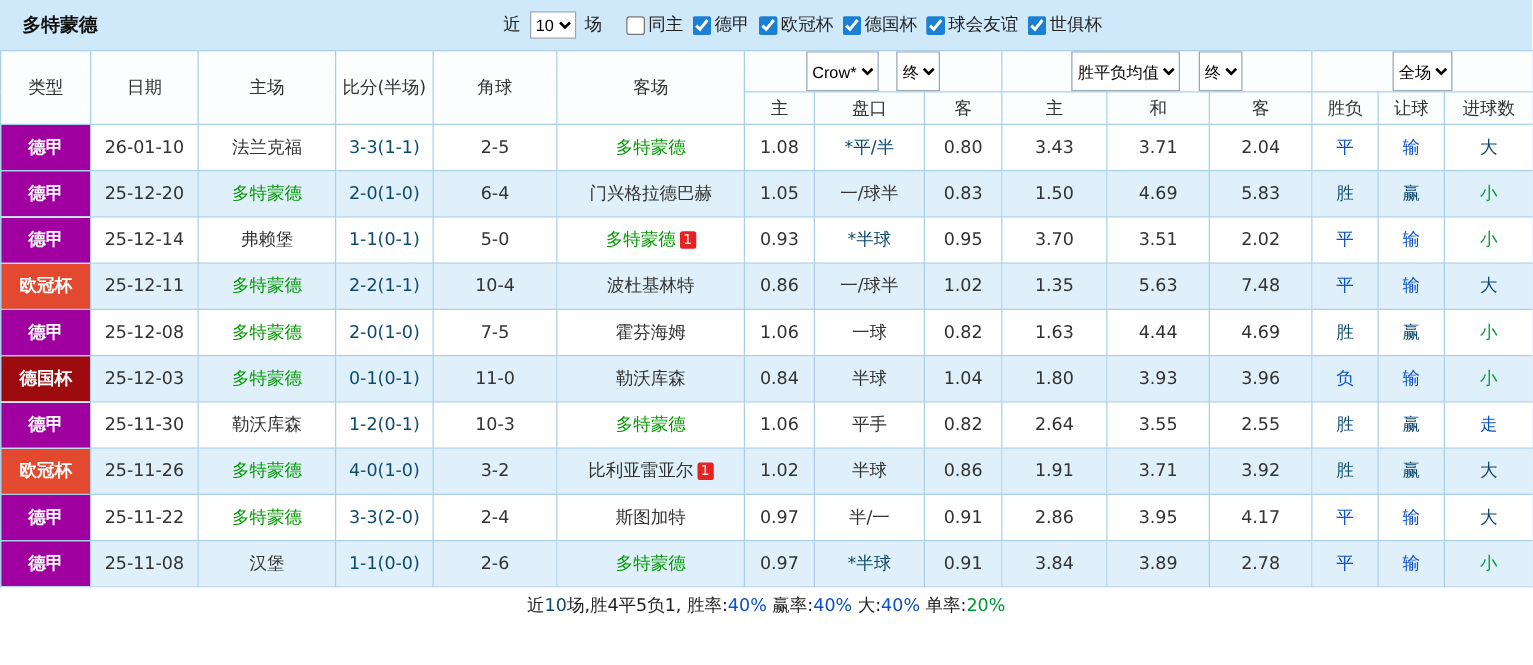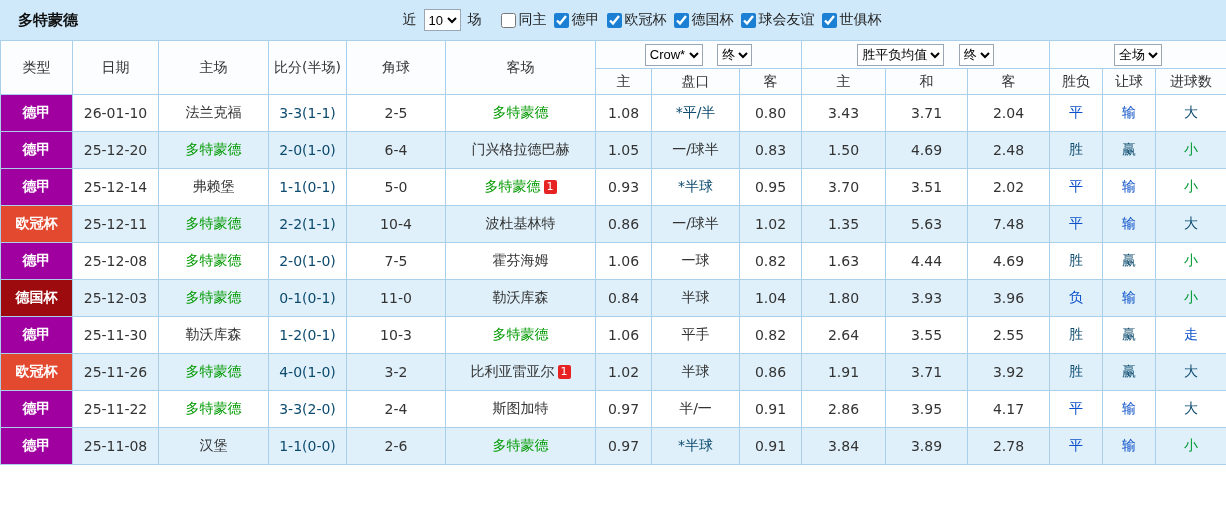--- a/index.html
+++ b/index.html
@@ -29,21 +29,21 @@
   .chk { display: inline-flex; align-items: center; gap: 3px; cursor: pointer; }
   .chk input { width: 15px; height: 15px; accent-color: #1b7fd4; }
 
   
   table { width: 1226px; border-collapse: collapse; table-layout: fixed; }
   th, td { border: 1px solid #a9cfeb; text-align: center; font-size: 14px;
     color: #333; white-space: nowrap; overflow: hidden; }
   thead th { font-weight: normal; background: #fbfdff; color: #333; }
   tr.ctrl-row th { height: 28px; }
   tr.sub-row th { height: 26px; }
-  .ctrl-cell select { height: 22px; font-size: 13px; border: 1px solid #9aa7b2;
+  .ctrl-cell select { height: 32px; font-size: 13px; border: 1px solid #9aa7b2;
     background: #fff; margin: 0 5px; }
   tbody td { height: 37px; background: transparent; }
   tbody tr { background: #fff; }
   tbody tr.alt { background: #dff0fa; }
   td.league { color: #fff; font-weight: bold; }
   .red   { color: #0c4a6e; }
   .blue  { color: #0b50c8; }
   .green { color: #009933; }
   .focus { color: #009900; }
   .card { display: inline-block; min-width: 13px; height: 14px; line-height: 14px;
@@ -171,21 +171,21 @@
     <td>25-12-20</td>
     <td><span class="focus">多特蒙德</span></td>
     <td class="red">2-0(1-0)</td>
     <td>6-4</td>
     <td><span>门兴格拉德巴赫</span></td>
     <td>1.05</td>
     <td>一/球半</td>
     <td>0.83</td>
     <td>1.50</td>
     <td>4.69</td>
-    <td>2.48</td>
+    <td>5.83</td>
     <td class="red">胜</td>
     <td class="red">赢</td>
     <td class="green">小</td>
   </tr>
         <tr>
     <td class="league" style="background: rgb(160, 0, 160);">德甲</td>
     <td>25-12-14</td>
     <td><span>弗赖堡</span></td>
     <td class="red">1-1(0-1)</td>
     <td>5-0</td>
@@ -315,13 +315,14 @@
     <td>3.84</td>
     <td>3.89</td>
     <td>2.78</td>
     <td class="blue">平</td>
     <td class="blue">输</td>
     <td class="green">小</td>
   </tr>
       </tbody>
   </table>
 
+  <div class="footer"><span>近</span><span class="red">10</span><span>场,胜4平5负1, 胜率:</span><span class="blue">40%</span><span> 赢率:</span><span class="blue">40%</span><span> 大:</span><span class="blue">40%</span><span> 单率:</span><span class="green">20%</span></div>
 </div>
 
 </body></html>

